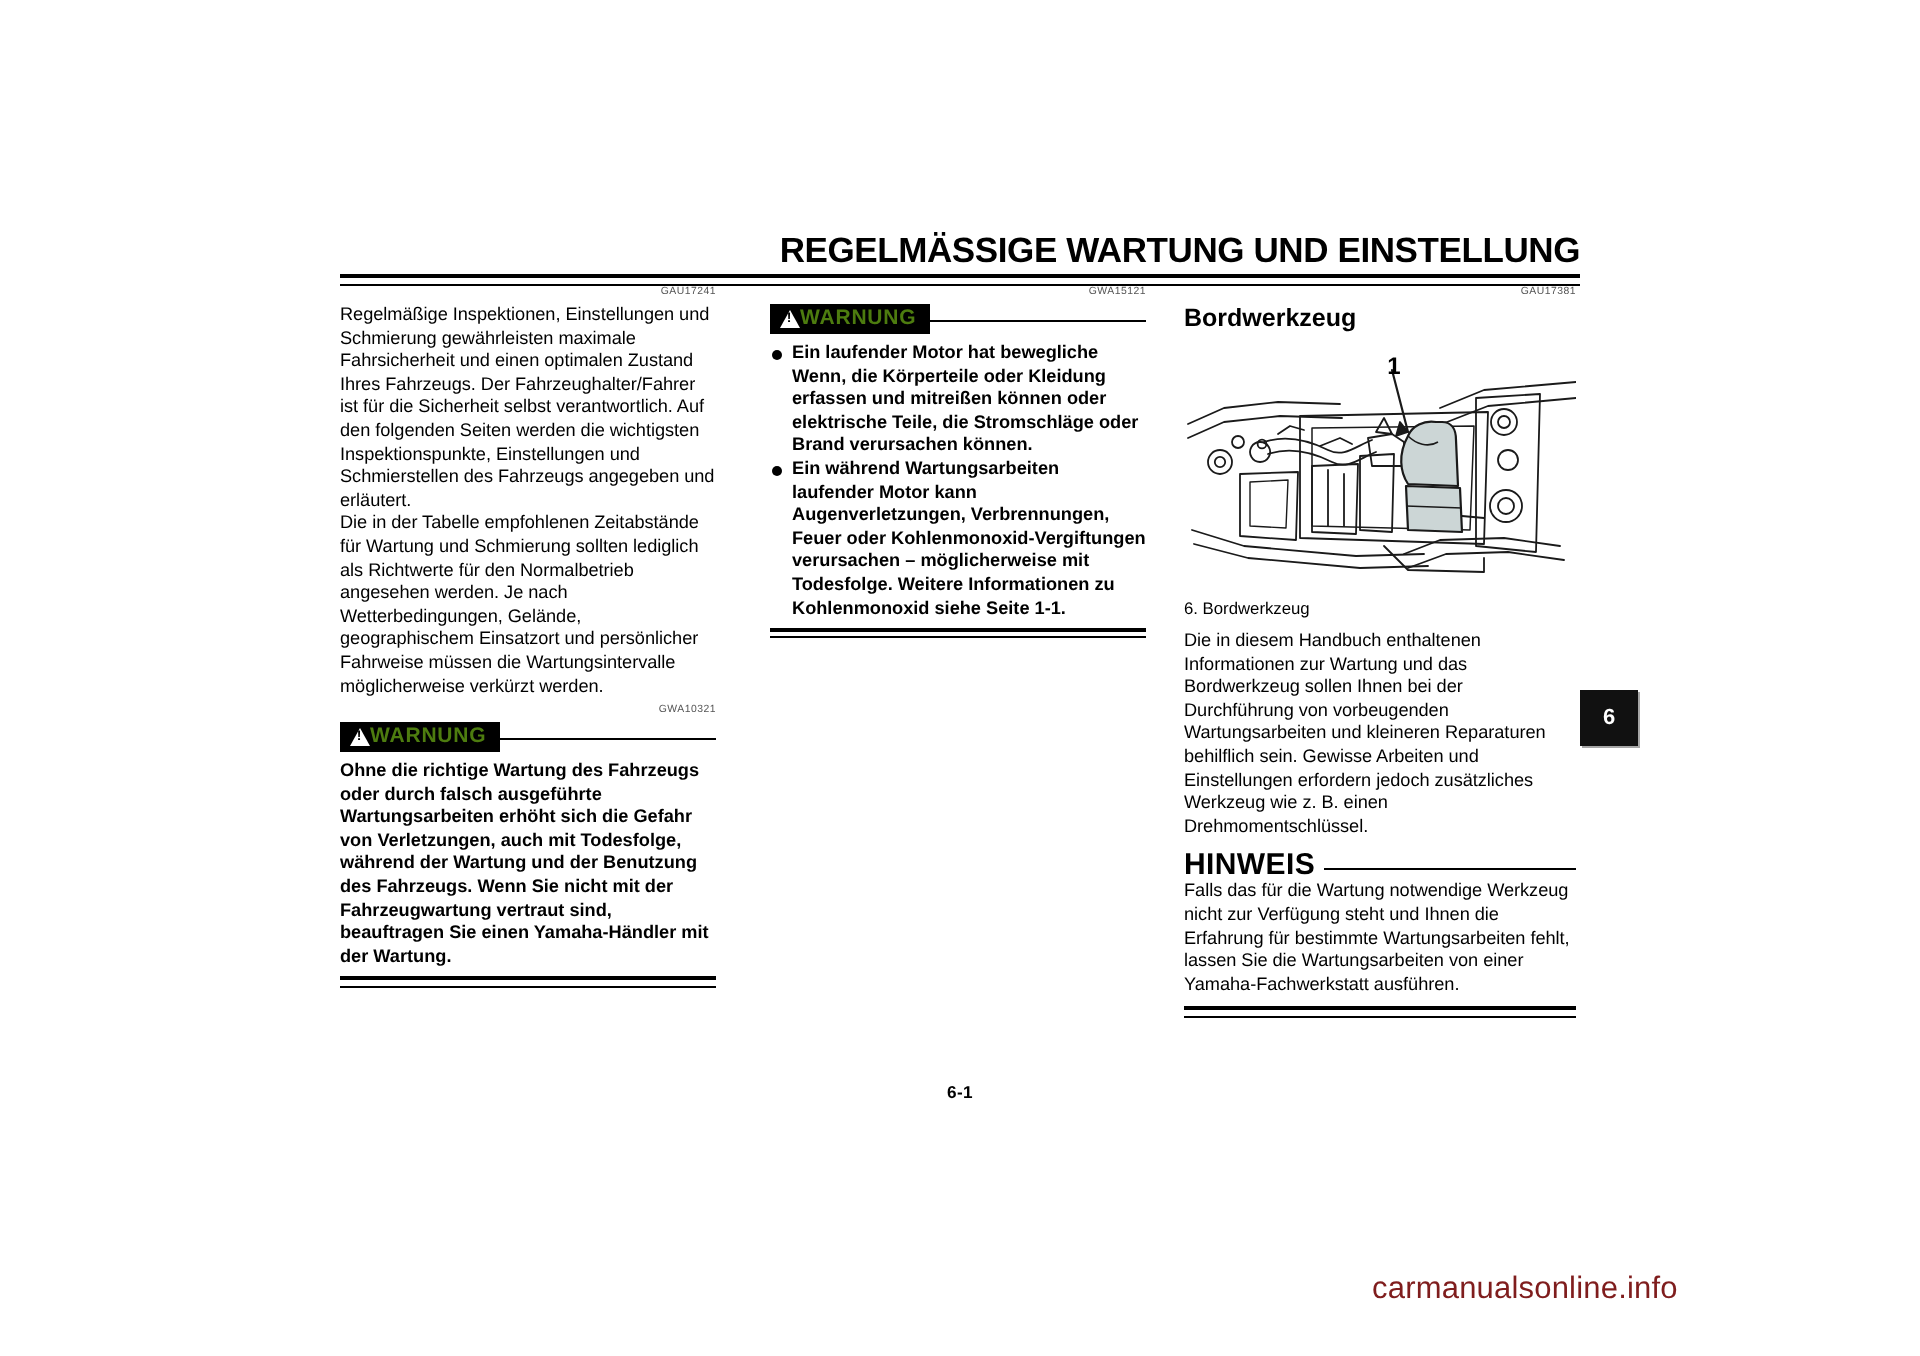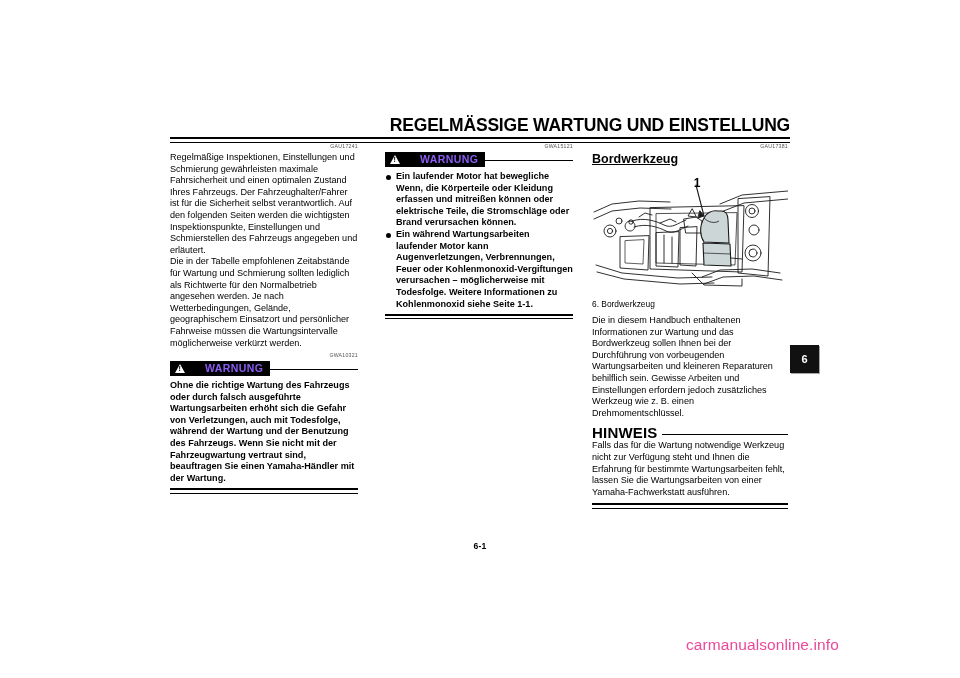--- a/index.html
+++ b/index.html
@@ -84,24 +84,24 @@
   
   .warn-block { margin-top: 2px; }
   .warn-head {
     display: flex;
     align-items: center;
     height: 15px;
     margin-bottom: 4px;
   }
   .warn-badge {
     background: #000;
-    color: #8b5cf6;
+    color: #4d7c0f;
     display: inline-flex;
     align-items: center;
-    gap: 20px;
+    gap: 0;
     padding: 1.5px 7px 2.5px 5px;
     height: 15px;
     box-sizing: border-box;
   }
   .warn-badge .tri {
     width: 0; height: 0;
     border-left: 5.5px solid transparent;
     border-right: 5.5px solid transparent;
     border-bottom: 9.5px solid #fff;
     position: relative;
@@ -172,21 +172,20 @@
     background: #000;
     border-radius: 50%;
   }
 
   
   .section-title {
     font-size: 12.5px;
     font-weight: bold;
     line-height: 15px;
     margin-bottom: 6px;
-    text-decoration: underline;
   }
   .figure {
     margin-top: 4px;
     width: 196px;
     height: 122px;
     position: relative;
   }
   .figure svg { display: block; }
   .fig-caption {
     font-size: 8.4px;
@@ -255,21 +254,21 @@
     justify-content: center;
     box-shadow: 1px 1px 0 rgba(0,0,0,0.35);
   }
 
   
   .watermark {
     position: absolute;
     left: 686px;
     top: 636px;
     font-size: 15.5px;
-    color: #ec4899;
+    color: #7f1d1d;
     letter-spacing: 0.1px;
     white-space: nowrap;
   }
 </style>
 </head>
 <body>
 
 <div class="page">
 
   <div class="page-header">

